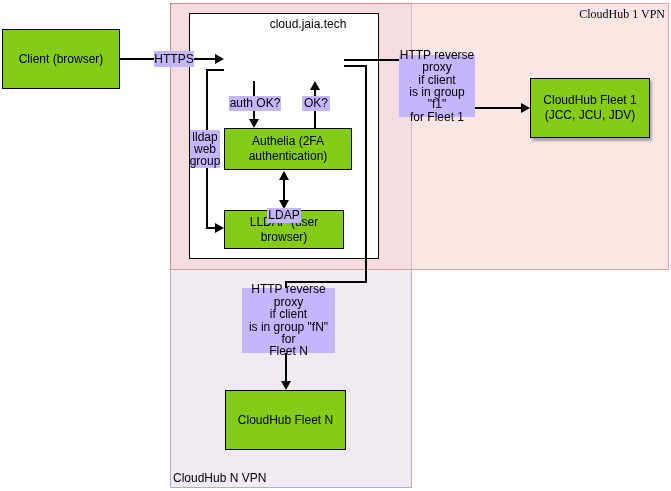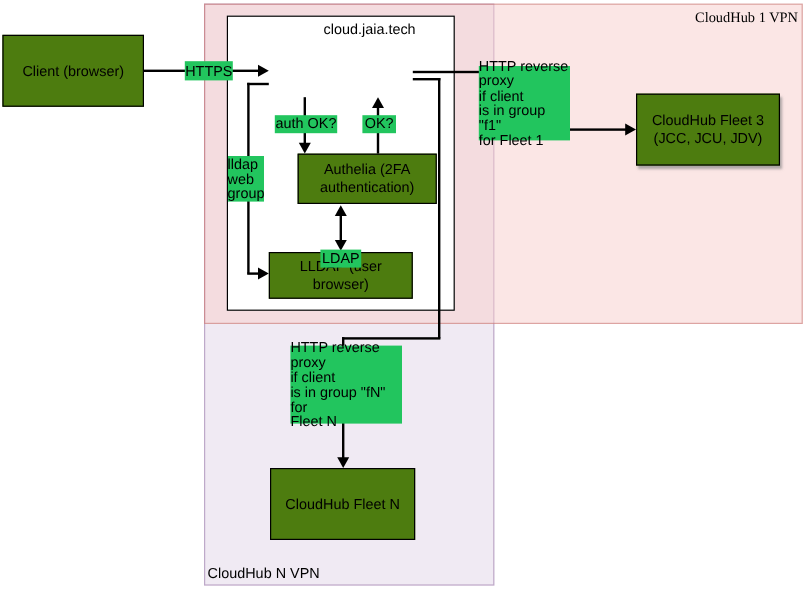--- a/index.html
+++ b/index.html
@@ -18,45 +18,45 @@
   .region-vpn-1{
     left:170px;top:3px;width:499px;height:267px;
     background:rgba(248,206,204,0.5);
     border:1px solid rgba(184,84,80,0.45);
     z-index:2;
   }
   .region-label{position:absolute;z-index:3;line-height:14px;}
   .vpn1-label{left:460px;top:7px;width:205px;text-align:right;font-family:Liberation Serif, serif;}
   .vpnn-label{left:173px;top:471px;width:200px;text-align:left;}
   .node{
-    position:absolute;box-sizing:border-box;background:#4d7c0f;
+    position:absolute;box-sizing:border-box;background:#84cc16;
     border:1.5px solid #000;display:flex;align-items:center;justify-content:center;
     text-align:center;line-height:15px;z-index:4;padding:0 2px;
   }
   .cloud-box{
     position:absolute;box-sizing:border-box;background:#ffffff;
     border:1.5px solid #000;z-index:3;
     left:189px;top:13px;width:190px;height:246px;
   }
   .cloud-title{position:absolute;left:189px;top:17px;width:190px;text-align:center;z-index:4;padding-left:24px;}
   .node-client{left:2px;top:29px;width:118px;height:60px;}
   .node-caddy{left:224px;top:39px;width:120px;height:42px;}
-  .node-authelia{left:224px;top:128px;width:116px;height:42px;margin-left:24px;}
+  .node-authelia{left:224px;top:128px;width:128px;height:42px;}
   .node-lldap{left:224px;top:210px;width:120px;height:39px;}
   .node-fleet1{left:530px;top:78px;width:120px;height:60px;box-shadow:2px 3px 2px rgba(130,130,130,0.65);}
   .node-fleetn{left:225px;top:390px;width:121px;height:60px;}
   .line{position:absolute;background:#000;z-index:5;}
   .hl{height:1.5px;}
   .vl{width:1.5px;}
   .ah{position:absolute;width:0;height:0;z-index:5;}
   .ah-right{border-top:5px solid transparent;border-bottom:5px solid transparent;border-left:9px solid #000;}
   .ah-down{border-left:5px solid transparent;border-right:5px solid transparent;border-top:9px solid #000;}
   .ah-up{border-left:5px solid transparent;border-right:5px solid transparent;border-bottom:9px solid #000;}
   .edge-label{
-    position:absolute;background:#22c55e;z-index:6;text-align:left;
+    position:absolute;background:#c4b5fd;z-index:6;text-align:center;
     white-space:pre-line;line-height:12.4px;display:flex;align-items:center;justify-content:center;
   }
   .lbl-https{left:154px;top:51px;width:40px;height:16px;}
   .lbl-authok{left:229px;top:96px;width:52px;height:15px;}
   .lbl-ok{left:302px;top:96px;width:28px;height:15px;}
   .lbl-ldap{left:267px;top:181px;width:34px;height:15px;margin-top:27px;}
   .lbl-lldap{left:190px;top:130px;width:30px;height:38px;line-height:12.2px;}
   .lbl-f1{left:399px;top:55px;width:76px;height:62px;}
   .lbl-fn{left:242px;top:288px;width:93px;height:65px;}
 </style>
@@ -69,21 +69,21 @@
   <div class="region region-vpn-1"></div>
   <div class="region-label vpn1-label">CloudHub 1 VPN</div>
   <div class="region-label vpnn-label">CloudHub N VPN</div>
 
   <div class="cloud-box"></div>
   <div class="cloud-title">cloud.jaia.tech</div>
 
   <div class="node node-client">Client (browser)</div>
   <div class="node node-authelia">Authelia (2FA authentication)</div>
   <div class="node node-lldap">LLDAP (user browser)</div>
-  <div class="node node-fleet1">CloudHub Fleet 3 (JCC, JCU, JDV)</div>
+  <div class="node node-fleet1">CloudHub Fleet 1 (JCC, JCU, JDV)</div>
   <div class="node node-fleetn">CloudHub Fleet N</div>
 
   <div class="line hl" style="left:120px;top:58px;width:96px;"></div>
   <div class="ah ah-right" style="left:215px;top:54px;"></div>
 
   <div class="line vl" style="left:253px;top:81px;height:39px;"></div>
   <div class="ah ah-down" style="left:249px;top:119px;"></div>
 
   <div class="line vl" style="left:314px;top:90px;height:38px;"></div>
   <div class="ah ah-up" style="left:310px;top:81px;"></div>

